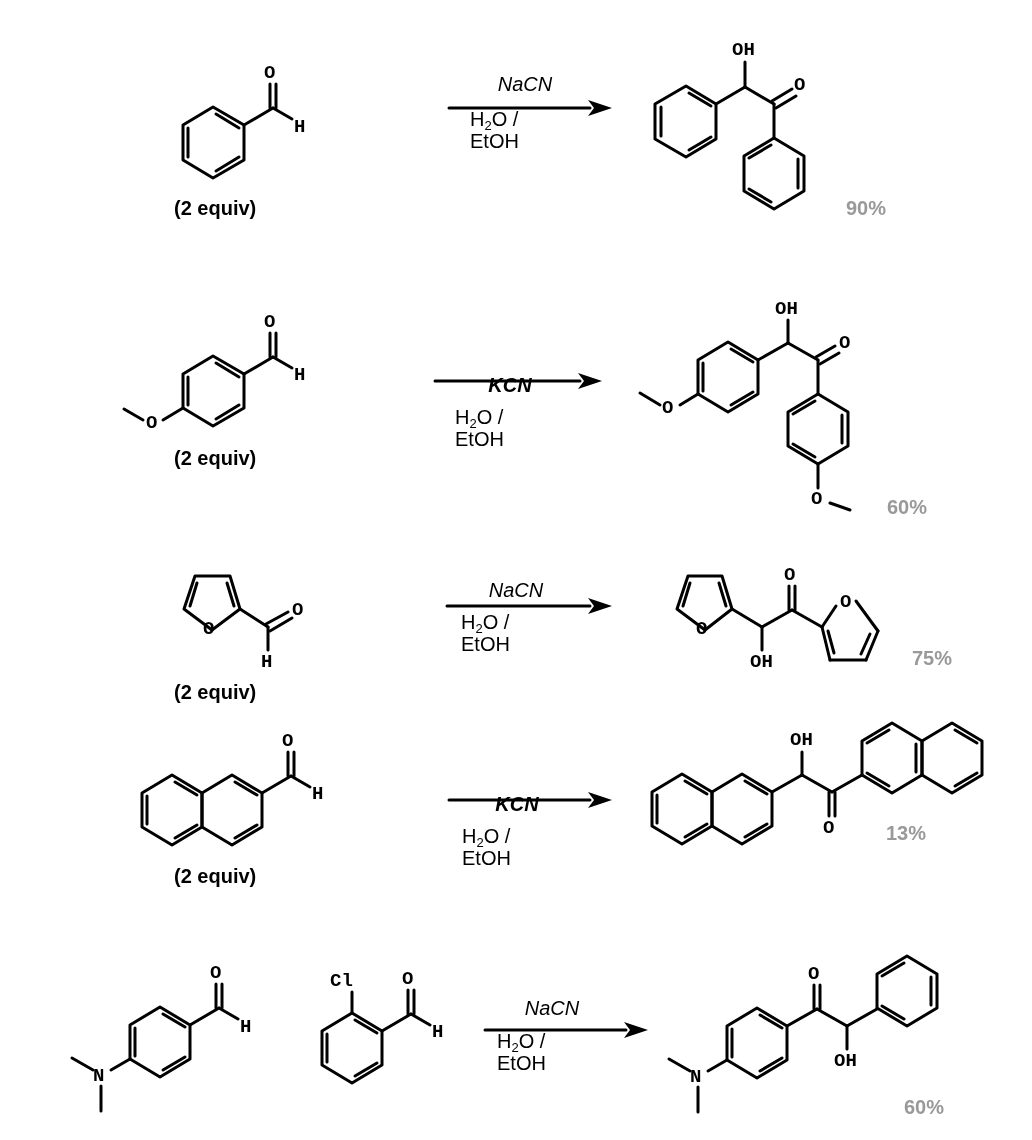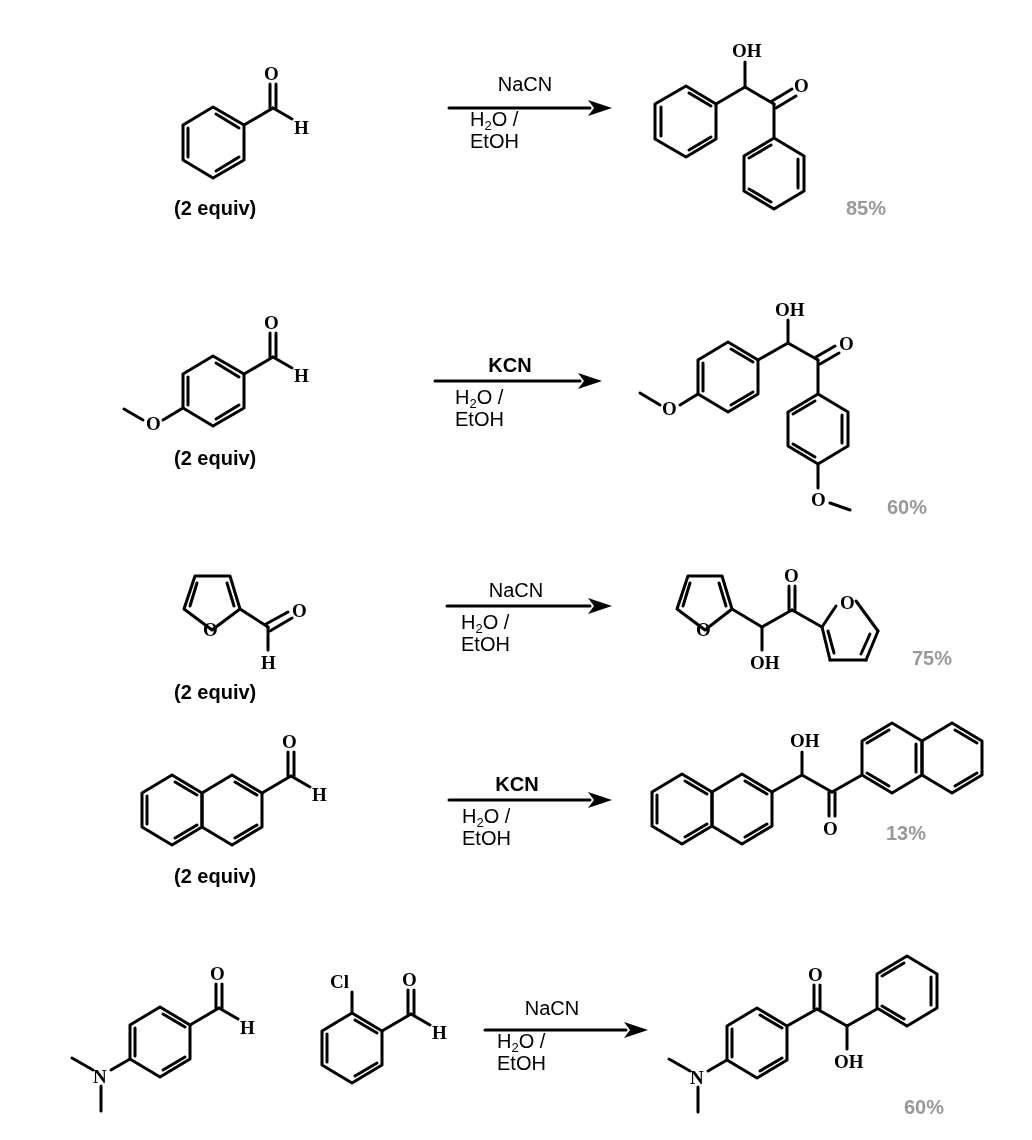--- a/index.html
+++ b/index.html
@@ -1,23 +1,23 @@
 <!DOCTYPE html>
 <html><head>
 <meta charset="utf-8">
 <style>
   html, body { margin: 0; padding: 0; background: #ffffff; }
   body { width: 1032px; height: 1140px; position: relative; overflow: hidden;
          font-family: "Liberation Sans", sans-serif; color: #000; }
   svg.canvas { position: absolute; left: 0; top: 0; }
   .lbl { position: absolute; white-space: nowrap; line-height: 1; }
-  .atom { font-family: Liberation Serif, serif; font-weight: bold; font-size: 19px; }
+  .atom { font-family: Liberation Mono, monospace; font-weight: bold; font-size: 19px; }
   .equiv { font-weight: bold; font-size: 20px; }
-  .reagent { font-size: 20px; text-align: center; }
-  .reagent.bold { font-weight: bold; }
+  .reagent { font-size: 20px; text-align: center; font-style: italic; }
+  .reagent.bold { font-weight: bold; margin-top: 20px; }
   .solvent { font-size: 20px; text-align: left; line-height: 22px; }
   .solvent sub { font-size: 13px; vertical-align: -4px; line-height: 0; }
   .yield { font-weight: bold; font-size: 20px; }
 </style>
 </head>
 <body>
 
 <svg class="canvas" width="1032" height="1140" stroke="#000" stroke-width="3" fill="none" stroke-linecap="round" stroke-linejoin="round">
 
   <g>
@@ -295,17 +295,17 @@
 </div>
 
 <div class="lbl" style="left:497px;top:998px;width:110px">
   <div class="reagent">NaCN</div>
   <div class="solvent" style="margin-top:12px">
     <span>H</span><sub>2</sub><span>O /</span><br>
     <span>EtOH</span>
   </div>
 </div>
 
-<span class="lbl yield" style="left:846px;top:198px;color:#999999">85%</span>
+<span class="lbl yield" style="left:846px;top:198px;color:#999999">90%</span>
 <span class="lbl yield" style="left:887px;top:497px;color:#999999">60%</span>
 <span class="lbl yield" style="left:912px;top:648px;color:#999999">75%</span>
 <span class="lbl yield" style="left:886px;top:823px;color:#999999">13%</span>
 <span class="lbl yield" style="left:904px;top:1097px;color:#999999">60%</span>
 
 </body></html>

